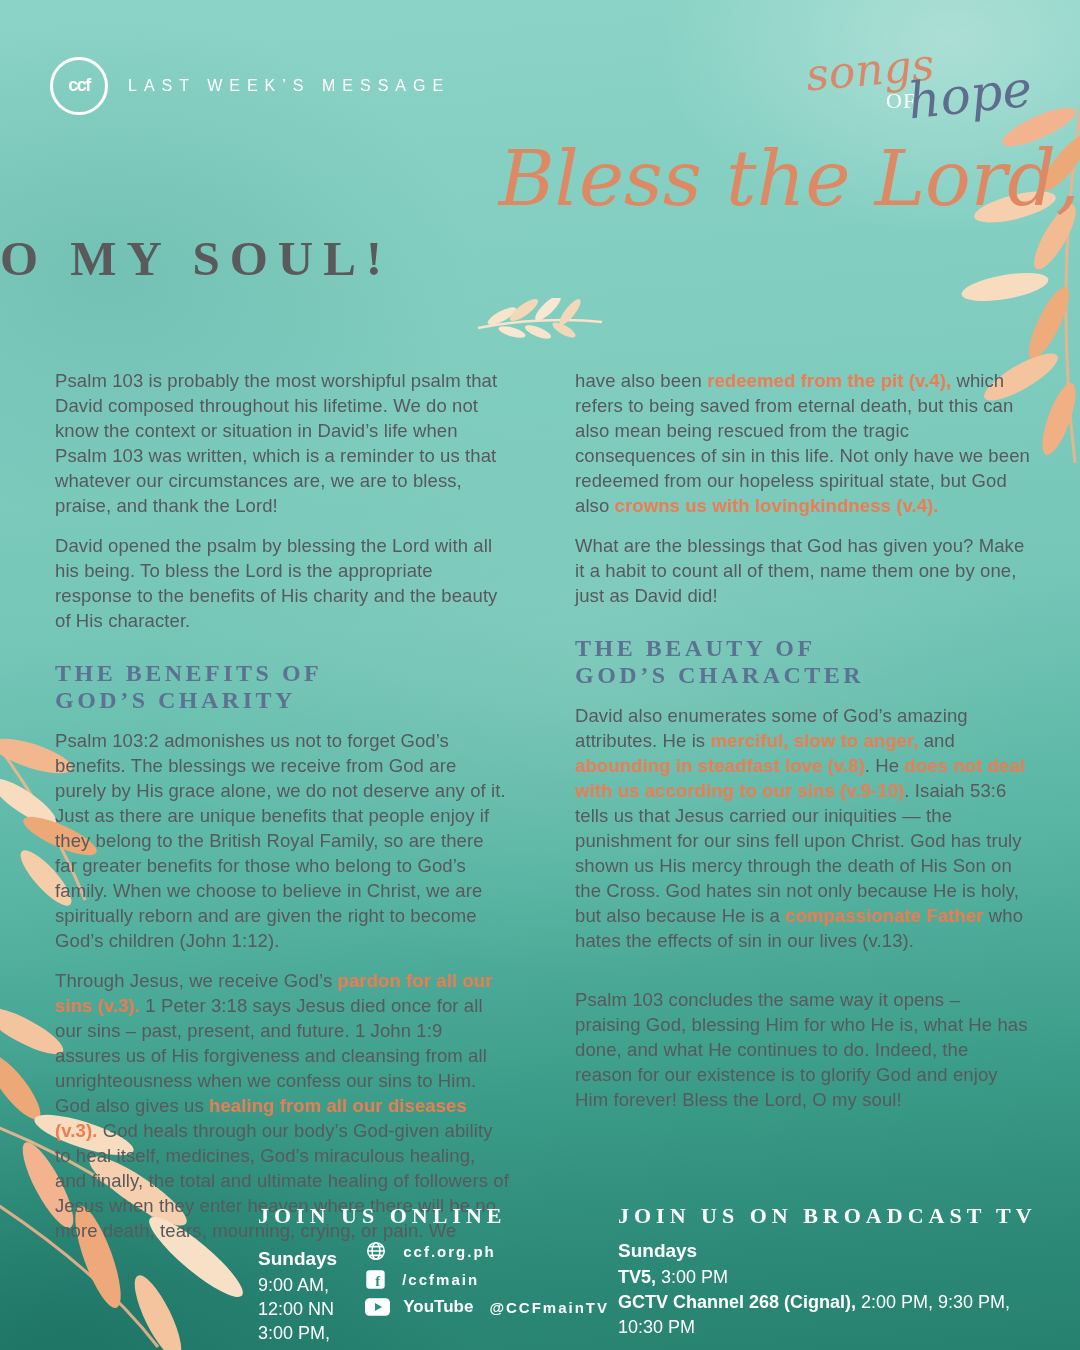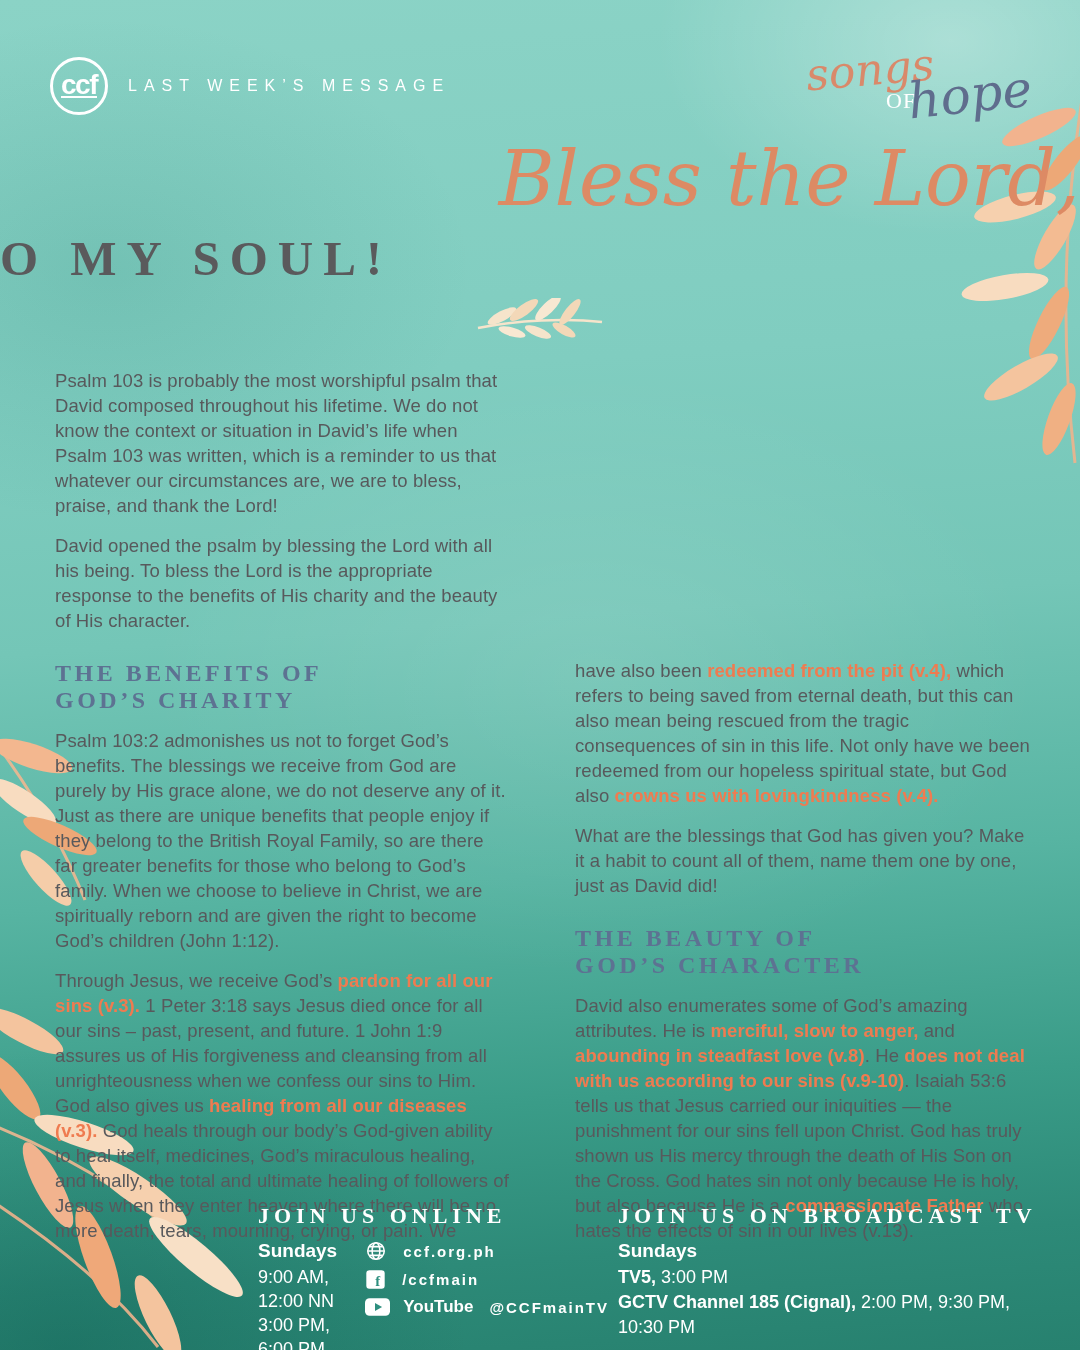--- a/index.html
+++ b/index.html
@@ -9,51 +9,51 @@
     background:
       radial-gradient(420px 280px at 88% 3%, rgba(255,255,255,.30), rgba(255,255,255,0) 70%),
       radial-gradient(520px 360px at 10% 20%, rgba(28,122,108,.16), rgba(28,122,108,0) 70%),
       radial-gradient(620px 420px at 55% 50%, rgba(255,255,255,.10), rgba(255,255,255,0) 72%),
       radial-gradient(560px 420px at 6% 100%, rgba(8,84,74,.35), rgba(8,84,74,0) 72%),
       linear-gradient(176deg,#8bd3c6 0%,#80cdc0 28%,#74c6b7 46%,#57b4a2 64%,#3a9c88 80%,#2d8a78 91%,#27816f 100%);
   }
   
   .ccf-logo{position:absolute;left:50px;top:57px;width:52px;height:52px;border:3.5px solid #fff;border-radius:50%;
     display:flex;align-items:center;justify-content:center;}
-  .ccf-logo span{color:#fff;font-weight:700;font-size:28px;letter-spacing:-1.5px;transform:translateY(-1px);text-decoration:underline;}
+  .ccf-logo span{color:#fff;font-weight:700;font-size:18px;letter-spacing:-1.5px;transform:translateY(-1px);}
   .message-label{position:absolute;left:128px;top:77px;color:#fff;font-weight:400;font-size:16px;letter-spacing:7px;}
   .soh{position:absolute;right:44px;top:40px;width:230px;height:100px;}
   .soh .songs{position:absolute;left:0;top:4px;font-family:"DejaVu Serif",serif;font-style:italic;font-size:44px;
     color:#d9896a;transform:rotate(-5deg);}
   .soh .of{position:absolute;left:80px;top:48px;font-family:"Liberation Serif",serif;font-size:22px;color:#fff;letter-spacing:1px;}
   .soh .hope{position:absolute;left:102px;top:26px;font-family:"DejaVu Serif",serif;font-style:italic;font-size:50px;
     color:#5f6d8d;transform:rotate(-6deg);}
   
   .title-script{position:absolute;top:134px;left:0;width:100%;text-align:right;
     font-family:"DejaVu Serif",serif;font-style:italic;font-size:76px;color:#dd8a64;}
   .title-caps{position:absolute;top:230px;left:0;width:100%;text-align:left;
     font-family:"Liberation Serif",serif;font-weight:700;font-size:49px;letter-spacing:10px;color:#5a5a5c;}
   .laurel{position:absolute;top:298px;left:50%;transform:translateX(-50%);}
   
-  .columns{position:absolute;left:55px;top:368px;width:975px;display:flex;gap:65px;align-items:flex-end;}
+  .columns{position:absolute;left:55px;top:368px;width:975px;display:flex;gap:65px;}
   .col{width:455px;}
   .body-p{margin:0 0 15px;font-size:18.5px;line-height:25px;color:#58595c;letter-spacing:.1px;}
   .body-p.gap-top{margin-top:34px;}
   .seg-hl{color:#ef7b50;font-weight:700;}
   .seg-b{font-weight:700;}
   .col-heading{margin:27px 0 14px;font-family:"Liberation Serif",serif;font-weight:700;font-size:24px;line-height:27px;
     letter-spacing:3.5px;color:#5d7292;white-space:pre-line;}
   .col .col-heading:first-child{margin-top:0;}
   
   .footer-block{position:absolute;color:#fff;}
   .online{left:258px;top:1203px;width:350px;}
   .broadcast{left:618px;top:1203px;width:440px;}
   .f-heading{margin:0 0 11px;font-family:"Liberation Serif",serif;font-weight:700;font-size:22px;letter-spacing:5px;color:#fff;}
   .online-body{display:flex;gap:28px;}
-  .day{font-size:19px;font-weight:700;color:#fff;margin-bottom:3px;}
+  .day{font-size:19px;font-weight:700;color:#fff;margin-bottom:3px;margin-top:8px;}
   .time{font-size:18px;line-height:24px;color:#fff;}
   .links .link-row{display:flex;align-items:center;gap:16px;margin-bottom:7px;}
   .link-label{color:#fff;font-weight:700;font-size:15px;letter-spacing:2px;}
   .yt-brand{color:#fff;font-weight:700;font-size:17px;letter-spacing:0;margin-left:-3px;}
   .tv-row{font-size:18px;line-height:25px;color:#fff;}
   .leaf{position:absolute;pointer-events:none;}
 </style>
 </head>
 <body>
 
@@ -125,20 +125,21 @@
 GOD’S CHARITY</h3>
         <p class="body-p"><span>Psalm 103:2 admonishes us not to forget God’s benefits. The blessings we receive from God are purely by His grace alone, we do not deserve any of it. Just as there are unique benefits that people enjoy if they belong to the British Royal Family, so are there far greater benefits for those who belong to God’s family. When we choose to believe in Christ, we are spiritually reborn and are given the right to become God’s children (John 1:12).</span></p>
         <p class="body-p"><span>Through Jesus, we receive God’s </span><span class="seg-hl">pardon for all our sins (v.3).</span><span> 1 Peter 3:18 says Jesus died once for all our sins – past, present, and future. 1 John 1:9 assures us of His forgiveness and cleansing from all unrighteousness when we confess our sins to Him. God also gives us </span><span class="seg-hl">healing from all our diseases (v.3).</span><span> God heals through our body’s God-given ability to heal itself, medicines, God’s miraculous healing, and finally, the total and ultimate healing of followers of Jesus when they enter heaven where there will be no more death, tears, mourning, crying, or pain. We</span></p>
       </div>
     <div class="col">
         <p class="body-p"><span>have also been </span><span class="seg-hl">redeemed from the pit (v.4),</span><span> which refers to being saved from eternal death, but this can also mean being rescued from the tragic consequences of sin in this life. Not only have we been redeemed from our hopeless spiritual state, but God also </span><span class="seg-hl">crowns us with lovingkindness (v.4).</span></p>
         <p class="body-p"><span>What are the blessings that God has given you? Make it a habit to count all of them, name them one by one, just as David did!</span></p>
         <h3 class="col-heading">THE BEAUTY OF
 GOD’S CHARACTER</h3>
         <p class="body-p"><span>David also enumerates some of God’s amazing attributes. He is </span><span class="seg-hl">merciful, slow to anger,</span><span> and </span><span class="seg-hl">abounding in steadfast love (v.8)</span><span>. He </span><span class="seg-hl">does not deal with us according to our sins (v.9-10)</span><span>. Isaiah 53:6 tells us that Jesus carried our iniquities — the punishment for our sins fell upon Christ. God has truly shown us His mercy through the death of His Son on the Cross. God hates sin not only because He is holy, but also because He is a </span><span class="seg-hl">compassionate Father</span><span> who hates the effects of sin in our lives (v.13).</span></p>
+        <p class="body-p gap-top"><span>Psalm 103 concludes the same way it opens – praising God, blessing Him for who He is, what He has done, and what He continues to do. Indeed, the reason for our existence is to glorify God and enjoy Him forever! Bless the Lord, O my soul!</span></p>
       </div>
   </div>
 
   <div class="footer-block online">
     <h2 class="f-heading">JOIN US ONLINE</h2>
     <div class="online-body">
       <div class="sched">
         <div class="day">Sundays</div>
         <div class="time">9:00 AM, 12:00 NN</div>
         <div class="time">3:00 PM, 6:00 PM</div>
@@ -177,17 +178,17 @@
           </div>
         </div>
     </div>
   </div>
 
   <div class="footer-block broadcast">
     <h2 class="f-heading">JOIN US ON BROADCAST TV</h2>
     <div class="day">Sundays</div>
     <div>
         <div class="tv-row"><span class="seg-b">TV5,</span><span> 3:00 PM</span></div>
-        <div class="tv-row"><span class="seg-b">GCTV Channel 185 (Cignal),</span><span> 2:00 PM, 9:30 PM, 10:30 PM</span></div>
+        <div class="tv-row"><span class="seg-b">GCTV Channel 268 (Cignal),</span><span> 2:00 PM, 9:30 PM, 10:30 PM</span></div>
       </div>
   </div>
 
 </div>
 
 </body></html>

